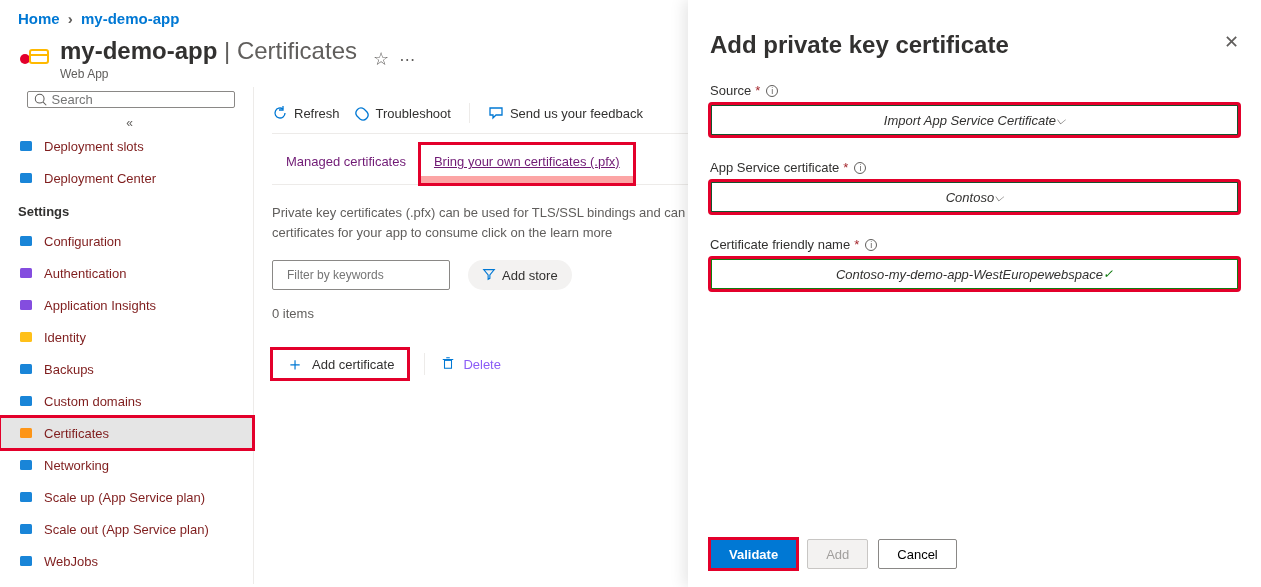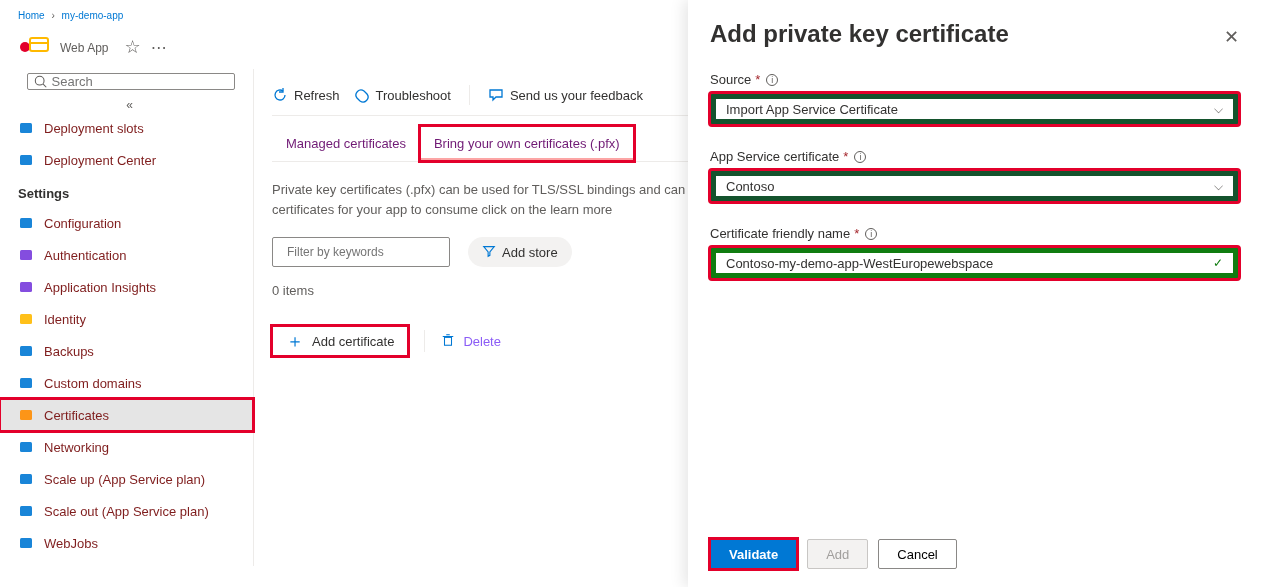--- a/index.html
+++ b/index.html
@@ -1,19 +1,19 @@
 <!DOCTYPE html>
 <html><head>
 <meta charset="utf-8">
 <style>
   * { box-sizing: border-box; margin: 0; padding: 0; font-family: "Segoe UI", -apple-system, sans-serif; }
   body { font-size: 13px; color: #323130; background: #fff; position: relative; width: 1261px; height: 587px; overflow: hidden; }
   a { color: #0078d4; text-decoration: none; }
 
-  .breadcrumb { padding: 10px 18px 6px; font-size: 10px; }
+  .breadcrumb { padding: 10px 18px 6px; font-size: 15px; font-weight: bold; }
   .breadcrumb span.sep { color: #605e5c; margin: 0 4px; }
 
   .header { display: flex; align-items: center; padding: 4px 18px 6px; }
   .app-icon { width: 32px; height: 32px; margin-right: 10px; }
   .title-block .title { font-size: 24px; font-weight: 600; }
   .title-block .title .grey { font-weight: 400; color: #605e5c; }
   .title-block .sub { font-size: 12px; color: #605e5c; margin-top: 2px; }
   .fav { margin-left: 16px; color: #605e5c; font-size: 18px; }
   .dots { margin-left: 10px; color: #605e5c; font-size: 16px; letter-spacing: 2px; }
 
@@ -30,44 +30,44 @@
   .nav-item .icn { width:16px; height:16px; margin-right:10px; display:flex; align-items:center; justify-content:center; }
   .highlight-red { outline: 3px solid #e3002b; outline-offset: -1px; }
 
   .main { flex:1; padding: 8px 18px; }
   .cmdbar { display:flex; align-items:center; gap:14px; border-bottom:1px solid #edebe9; padding: 8px 0 10px; }
   .cmdbar .sep { width:1px; height:20px; background:#edebe9; margin:0 4px; }
   .cmd { display:flex; align-items:center; color:#323130; cursor:pointer; }
   .cmd .icn { width:16px; height:16px; margin-right:6px; display:flex; align-items:center; justify-content:center; color:#0078d4; }
   .tabs { display:flex; border-bottom:1px solid #edebe9; margin-top:10px; }
   .tab { padding:10px 14px; cursor:pointer; color:#701a75; }
-  .tab.active { border-bottom: 3px solid #fca5a5; padding-bottom:7px; }
+  .tab.active { border-bottom: 8px solid #fca5a5; padding-bottom:7px;text-decoration:underline; }
   .helptext { color:#605e5c; margin:18px 0 18px 0; line-height:1.5; font-size:13px; max-width: 90%; }
   .search-row { display:flex; align-items:center; gap:18px; }
   .filter-box { display:flex; align-items:center; border:1px solid #8a8886; border-radius:2px; height:30px; width:178px; padding:0 8px; }
   .filter-box input { border:none; outline:none; font-size:12px; flex:1; }
   .pill-btn { display:flex; align-items:center; border:none; background:#f3f2f1; border-radius:16px; height:30px; padding:0 14px; cursor:pointer; color:#323130; font-size:13px; }
   .pill-btn .icn { margin-right:6px; color:#0078d4; }
   .items-count { margin-top:16px; color:#605e5c; font-size:13px; }
   .actions { display:flex; align-items:center; gap:16px; margin-top:28px; }
   .add-cert { display:flex; align-items:center; padding:6px 14px; cursor:pointer; }
   .add-cert .plus { color:#0078d4; font-size:18px; margin-right:8px; line-height:1; font-weight:300; }
   .v-sep { width:1px; height:22px; background:#edebe9; }
   .delete { display:flex; align-items:center; color:#8b5cf6; cursor:default; }
   .delete .icn { margin-right:8px; color:#0078d4; }
 
   .panel { position:absolute; top:0; right:0; width:573px; height:100%; background:#fff; box-shadow: -4px 0 14px rgba(0,0,0,0.1); padding: 20px 22px; }
-  .panel-hd { display:flex; justify-content:space-between; align-items:flex-end; }
+  .panel-hd { display:flex; justify-content:space-between; align-items:flex-start;margin-top:11px; }
   .panel-hd h2 { font-size:24px; font-weight:600; }
   .close-x { font-size:18px; color:#605e5c; cursor:pointer; }
   .field { margin-top: 24px; }
   .field-label { font-size:13px; color:#323130; margin-bottom:6px; display:flex; align-items:center; }
   .field-label .req { color:#a4262c; margin-left:4px; }
   .field-label .info { margin-left:6px; width:12px; height:12px; border:1px solid #605e5c; border-radius:50%; font-size:9px; display:flex; align-items:center; justify-content:center; color:#605e5c; }
-  .select { display:flex; align-items:center; justify-content:space-between; border:6px solid #14532d; height:32px; padding:0 10px; border-radius:2px; font-size:13px; }
+  .select { display:flex; align-items:center; justify-content:center; border:2px solid #14532d; height:32px; padding:0 10px; border-radius:2px; font-size:13px;font-style:italic; }
   .select.valid { border-color:#107c10; }
   .select.valid .chevd { color:#107c10; }
   .chevd { font-size:12px; color:#605e5c; }
   .panel-footer { position:absolute; bottom:18px; left:22px; display:flex; gap:10px; }
   .btn { height:30px; padding:0 18px; font-size:13px; border:1px solid #8a8886; background:#fff; cursor:pointer; border-radius:2px; }
   .btn.primary { background:#0078d4; color:#fff; border-color:#0078d4; font-weight:600; }
   .btn.disabled { color:#a19f9d; border-color:#c8c6c4; background:#f3f2f1; cursor:default; }
 </style>
 </head>
 <body>
@@ -78,20 +78,25 @@
   <a href="#">my-demo-app</a>
 </div>
 
 <div class="header">
   <svg class="app-icon" viewBox="0 0 32 32">
     <circle cx="7" cy="16" r="5" fill="#e3002b"></circle>
     <rect x="12" y="7" width="18" height="13" rx="2" fill="#fff" stroke="#ffb900" stroke-width="2"></rect>
     <line x1="12" y1="12" x2="30" y2="12" stroke="#ffb900" stroke-width="2"></line>
   </svg>
   <div class="title-block">
+    <div class="title">
+      <span>my-demo-app</span>
+      <span class="grey"> | </span>
+      <span class="grey">Certificates</span>
+    </div>
     <div class="sub">Web App</div>
   </div>
   <span class="fav">☆</span>
   <span class="dots">⋯</span>
 </div>
 
 <div class="layout">
 
   <div class="sidebar">
     <div class="sidebar-searchrow">

